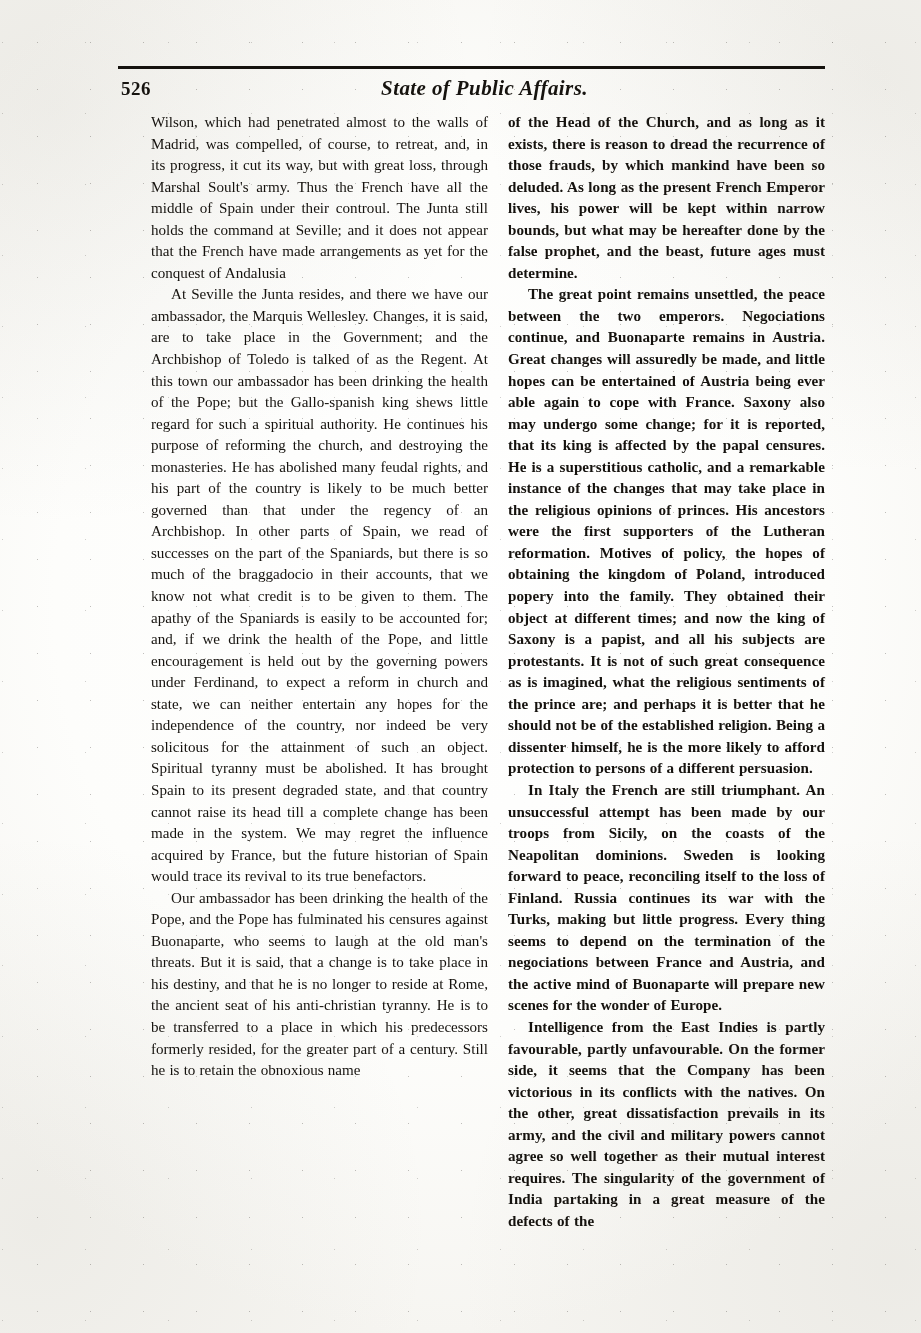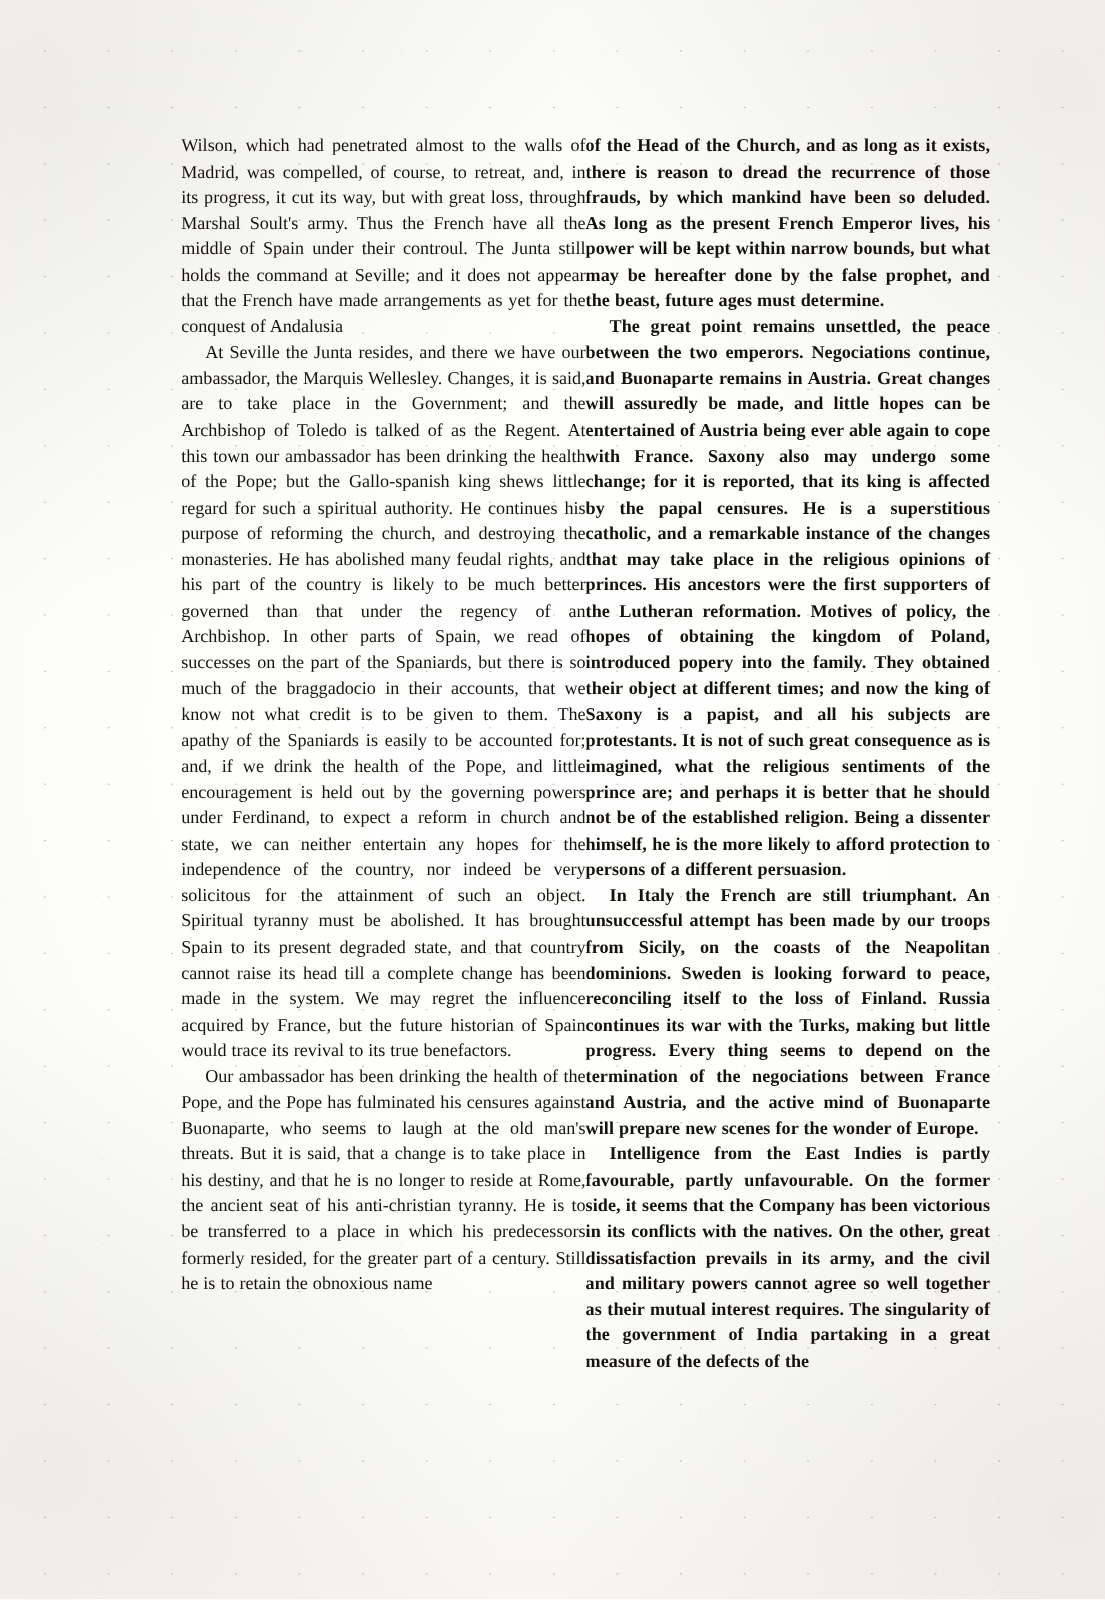--- a/index.html
+++ b/index.html
@@ -101,20 +101,21 @@
     color: #15120e;
     -webkit-font-smoothing: none;
   }
   .col p.flush {
     text-indent: 0;
   }
   
   .col.right p {
     font-weight: 600;
     letter-spacing: 0.05px;
+    margin-left: 20px;
   }
   .col.left p {
     font-weight: 500;
   }
 
   
   .speckle {
     position: absolute;
     inset: 0;
     pointer-events: none;
@@ -124,20 +125,27 @@
       radial-gradient(circle, rgba(30,25,20,0.40) 0.5px, rgba(0,0,0,0) 0.6px);
     background-size: 53px 47px, 83px 71px;
     background-position: 11px 19px, 44px 7px;
   }
 </style>
 </head>
 <body>
 
 <div class="scan">
 
+  <div class="page-block">
+    <div class="rule"></div>
+    <div class="head-row">
+      <div class="folio">526</div>
+      <div class="running-title">State of Public Affairs.</div>
+    </div>
+  </div>
 
   <div class="columns">
 
     <div class="col left">
       <p class="flush">Wilson, which had penetrated almost to the walls of Madrid, was compelled, of course, to retreat, and, in its progress, it cut its way, but with great loss, through Marshal Soult's army. Thus the French have all the middle of Spain under their controul. The Junta still holds the command at Seville; and it does not appear that the French have made arrangements as yet for the conquest of Andalusia</p>
       <p>At Seville the Junta resides, and there we have our ambassador, the Marquis Wellesley. Changes, it is said, are to take place in the Government; and the Archbishop of Toledo is talked of as the Regent. At this town our ambassador has been drinking the health of the Pope; but the Gallo-spanish king shews little regard for such a spiritual authority. He continues his purpose of reforming the church, and destroying the monasteries. He has abolished many feudal rights, and his part of the country is likely to be much better governed than that under the regency of an Archbishop. In other parts of Spain, we read of successes on the part of the Spaniards, but there is so much of the braggadocio in their accounts, that we know not what credit is to be given to them. The apathy of the Spaniards is easily to be accounted for; and, if we drink the health of the Pope, and little encouragement is held out by the governing powers under Ferdinand, to expect a reform in church and state, we can neither entertain any hopes for the independence of the country, nor indeed be very solicitous for the attainment of such an object. Spiritual tyranny must be abolished. It has brought Spain to its present degraded state, and that country cannot raise its head till a complete change has been made in the system. We may regret the influence acquired by France, but the future historian of Spain would trace its revival to its true benefactors.</p>
       <p>Our ambassador has been drinking the health of the Pope, and the Pope has fulminated his censures against Buonaparte, who seems to laugh at the old man's threats. But it is said, that a change is to take place in his destiny, and that he is no longer to reside at Rome, the ancient seat of his anti-christian tyranny. He is to be transferred to a place in which his predecessors formerly resided, for the greater part of a century. Still he is to retain the obnoxious name</p>
     </div>
 
     <div class="col right">

